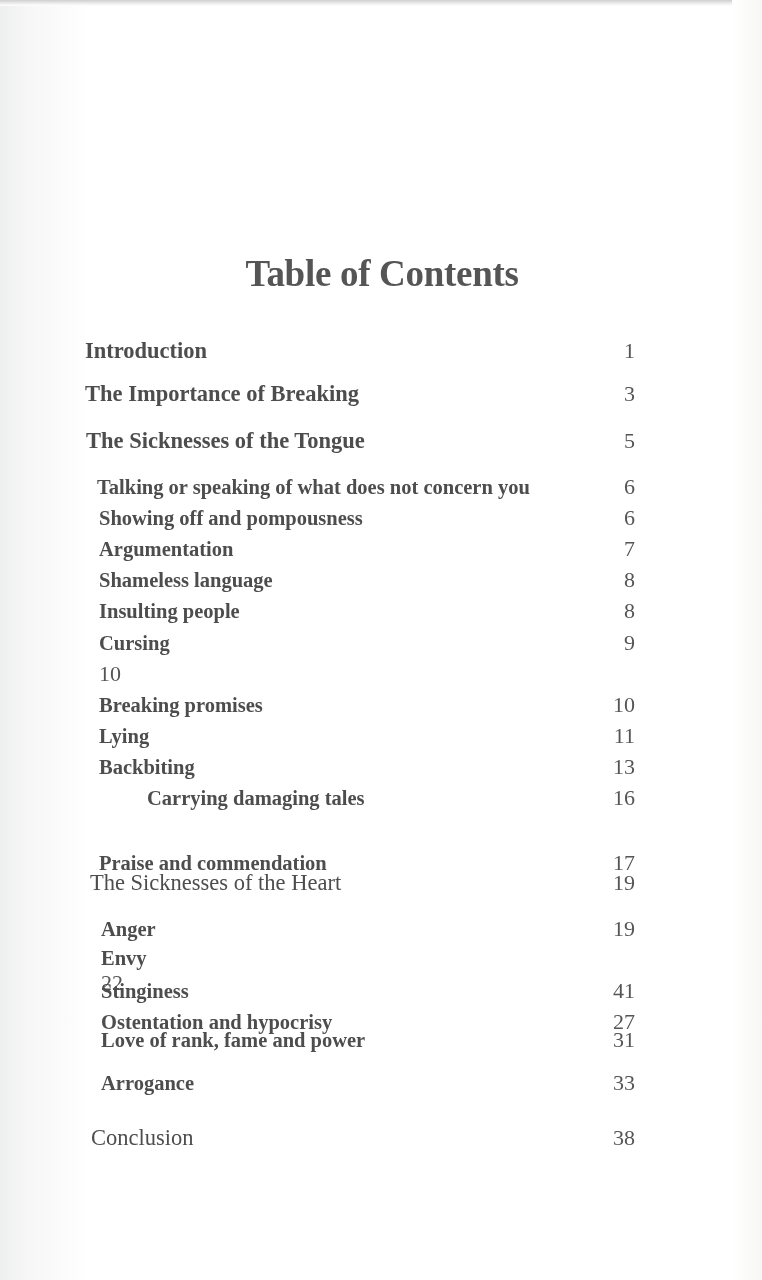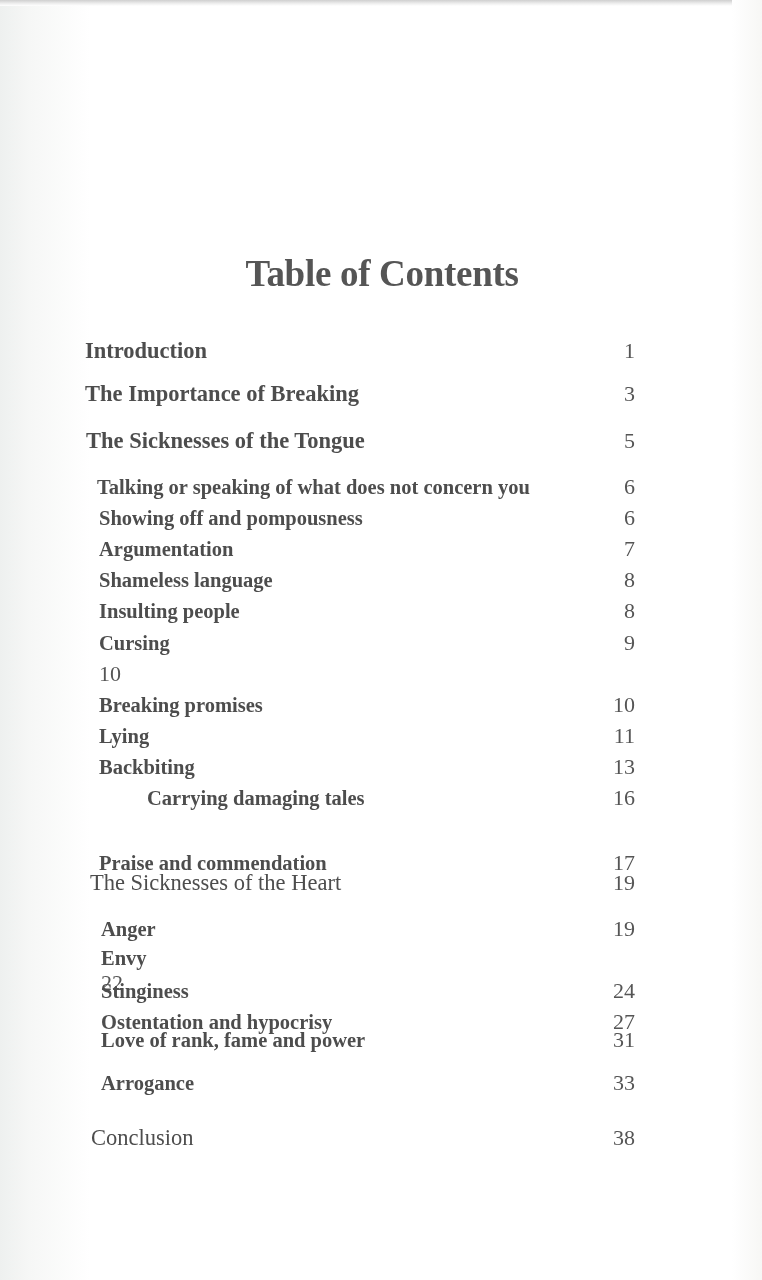--- a/index.html
+++ b/index.html
@@ -155,21 +155,21 @@
   <div class="toc-row lvl2" style="left:101px; top:916px;">
     <span>Anger</span>
     <span class="num">19</span>
   </div>
   <div class="toc-row lvl2" style="left:101px; top:947px;flex-direction:column;">
     <span>Envy</span>
     <span class="num">22</span>
   </div>
   <div class="toc-row lvl2" style="left:101px; top:978px;">
     <span>Stinginess</span>
-    <span class="num">24</span>
+    <span class="num">41</span>
   </div>
   <div class="toc-row lvl2" style="left:101px; top:1009px;">
     <span>Ostentation and hypocrisy</span>
     <span class="num">27</span>
   </div>
   <div class="toc-row lvl2" style="left:101px; top:1027px;">
     <span>Love of rank, fame and power</span>
     <span class="num">31</span>
   </div>
   <div class="toc-row lvl2" style="left:101px; top:1070px;">

